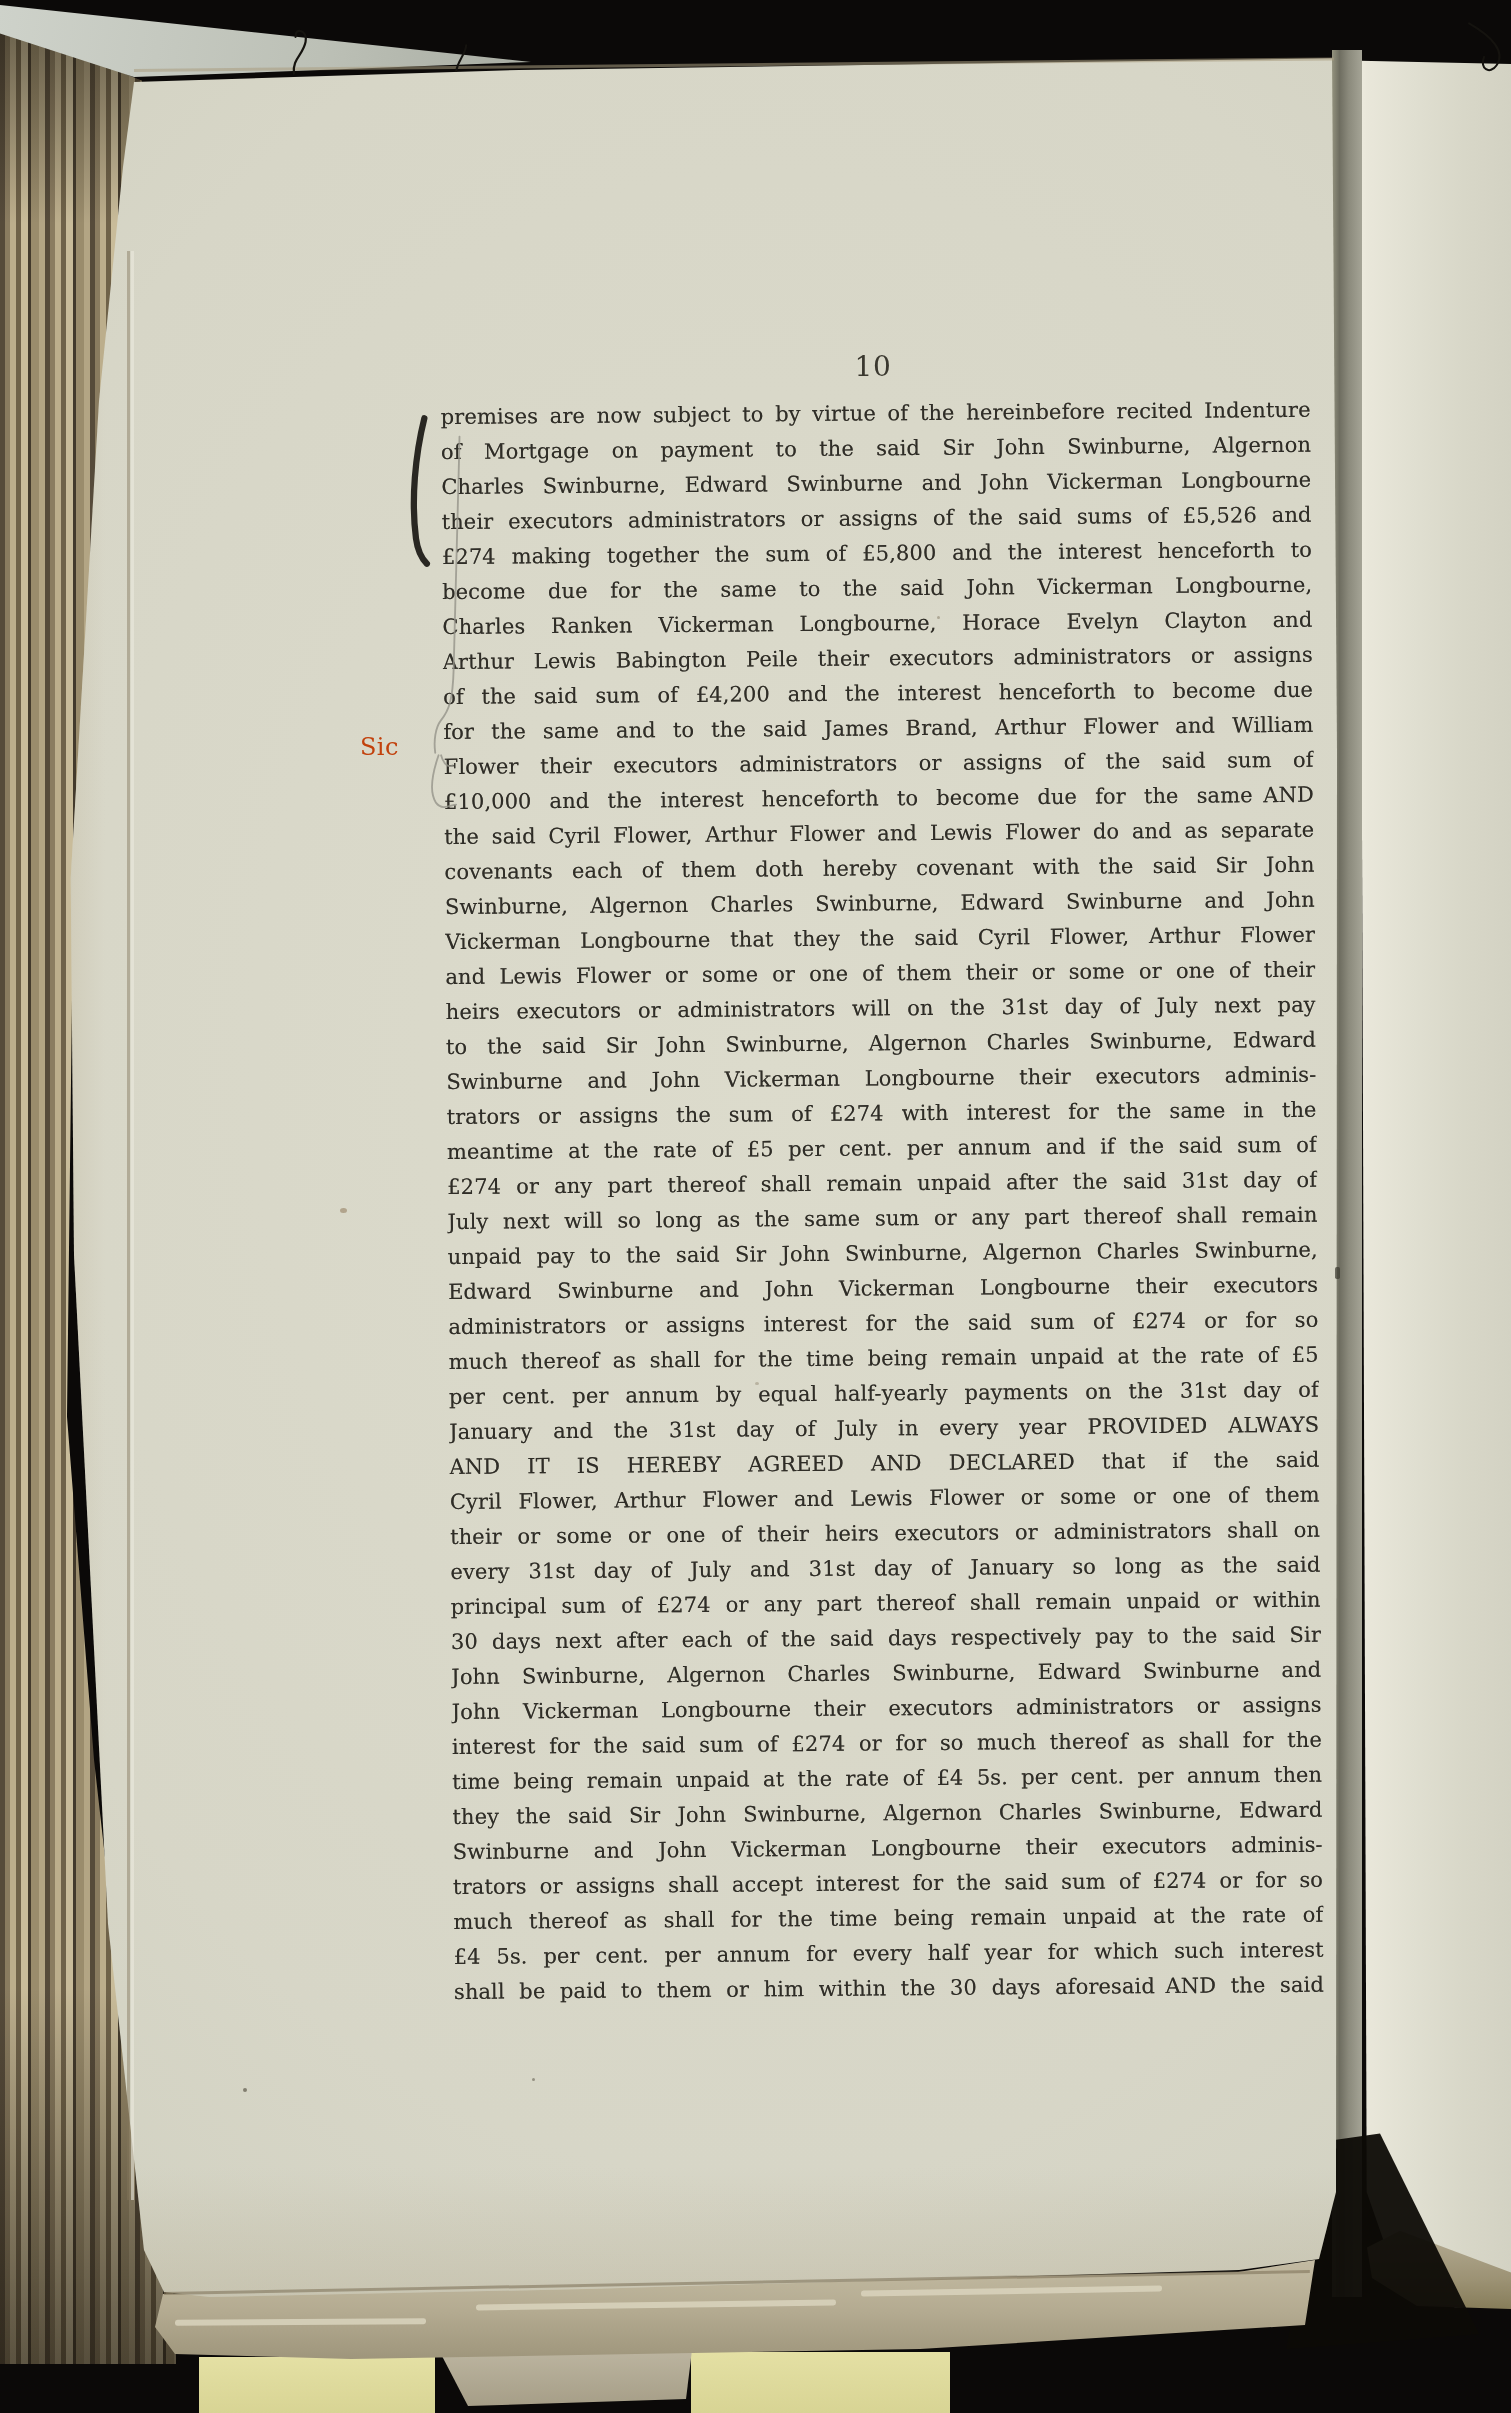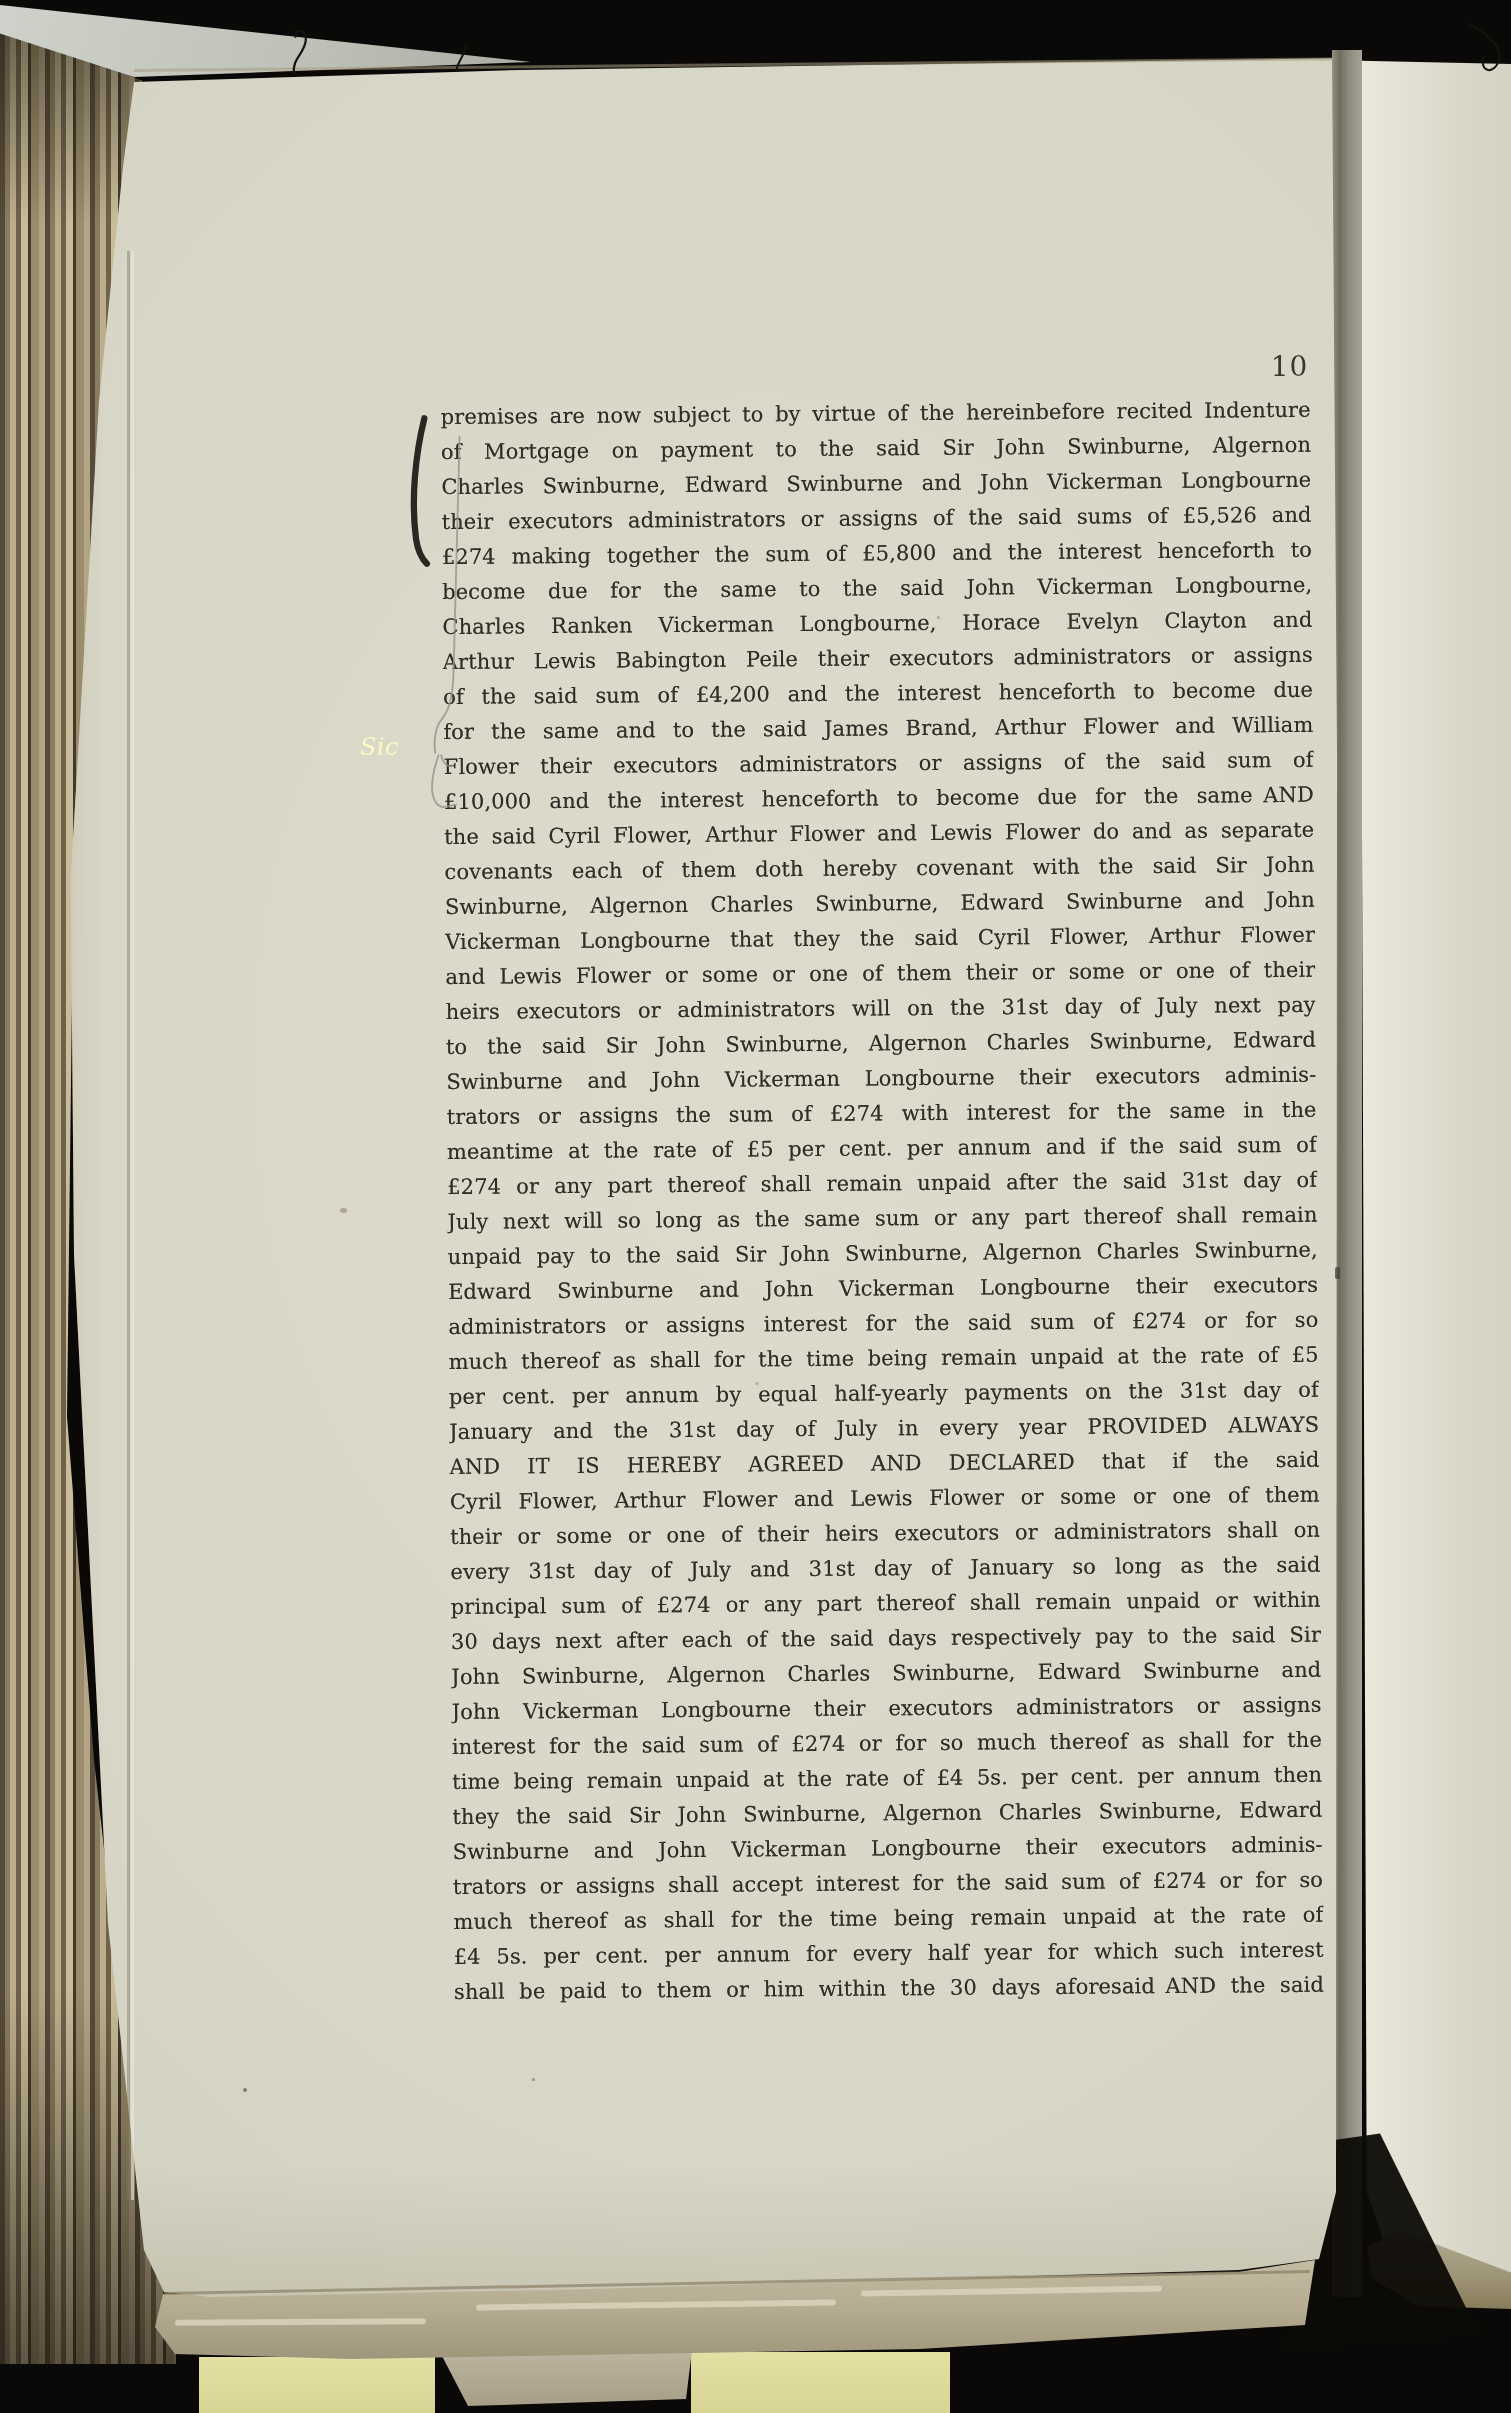--- a/index.html
+++ b/index.html
@@ -52,26 +52,26 @@
       linear-gradient(0deg, rgba(168,156,126,.28) 0, rgba(168,156,126,0) 6%),
       linear-gradient(90deg, rgba(150,138,108,.45) 0, rgba(196,188,164,.35) 13.4px, rgba(216,214,200,0) 46px),
       radial-gradient(120% 90% at 55% 45%, #dcdbcc 0%, #d7d6c7 55%, #cfcfbf 84%, #c3c2b1 100%);
     clip-path:polygon(75px 27px,460px 15px,1273px 3.3px,1278px 698px,1277px 2137px,1260px 2204px,1180px 2215px,527px 2234px,151px 2242px,105px 2237px,85px 2195px,49px 1869px,15px 1200px,11.7px 823px,40px 346px,64px 112px);}
   #pageTopEdge{left:134px;top:69px;width:1200px;height:2.5px;background:#a99d80;opacity:.55;transform:rotate(-0.55deg);transform-origin:0 0;}
   #pageBottomEdge{left:164px;top:2292px;width:1146px;height:2.5px;background:#80745c;opacity:.6;transform:rotate(-1.1deg);transform-origin:0 0;}
   #leftRidgeShadow{left:127px;top:251px;width:2.5px;height:1949px;background:rgba(130,118,90,.45);}
   #leftRidgeHi{left:131px;top:251px;width:2.5px;height:1949px;background:rgba(235,233,222,.6);}
 
   
-  #pagenum{left:438px;top:350px;width:870px;text-align:right;font-size:28px;color:#3a382f;letter-spacing:0.8px;}
+  #pagenum{left:438px;top:350px;width:870px;text-align:center;font-size:28px;color:#3a382f;letter-spacing:0.8px;}
   #text-block{left:446px;top:400px;width:870px;font-size:21px;line-height:35px;color:#2f2d27;
     transform:rotate(-0.48deg);transform-origin:0 40%;letter-spacing:0.1px;
     text-shadow:0 0 0.4px rgba(45,42,34,.55);}
   .tline{position:relative !important;height:35px;text-align:justify;text-align-last:justify;text-justify:inter-word;overflow:hidden;white-space:normal;}
-  #sic{left:360px;top:733px;font-size:24px;color:#fef9c3;letter-spacing:0.4px;font-style:italic;}
+  #sic{left:360px;top:733px;font-size:24px;color:#c2410c;letter-spacing:0.4px;}
 
   .speck{border-radius:50%;}
   svg.overlay{left:0;top:0;pointer-events:none;}
 </style>
 </head>
 <body>
 
 <div id="canvas">
 
   <div id="stack"></div>

